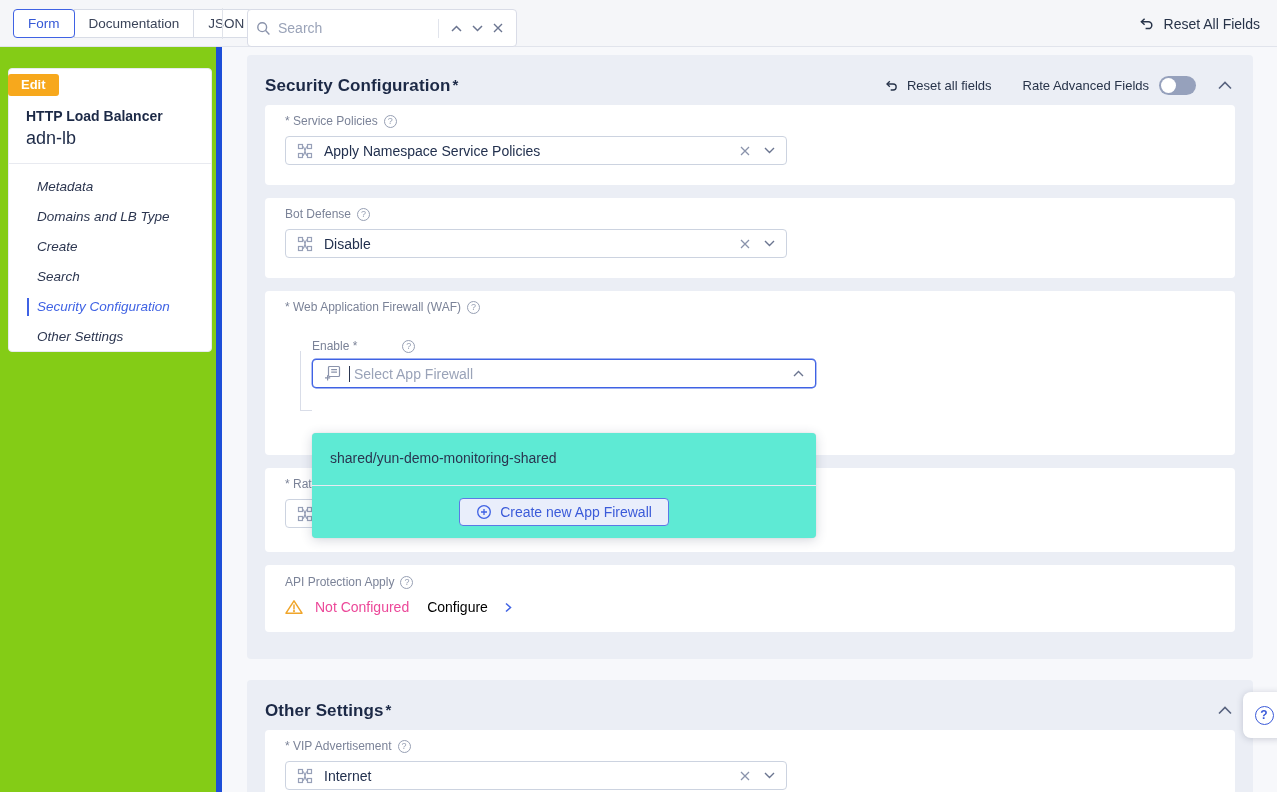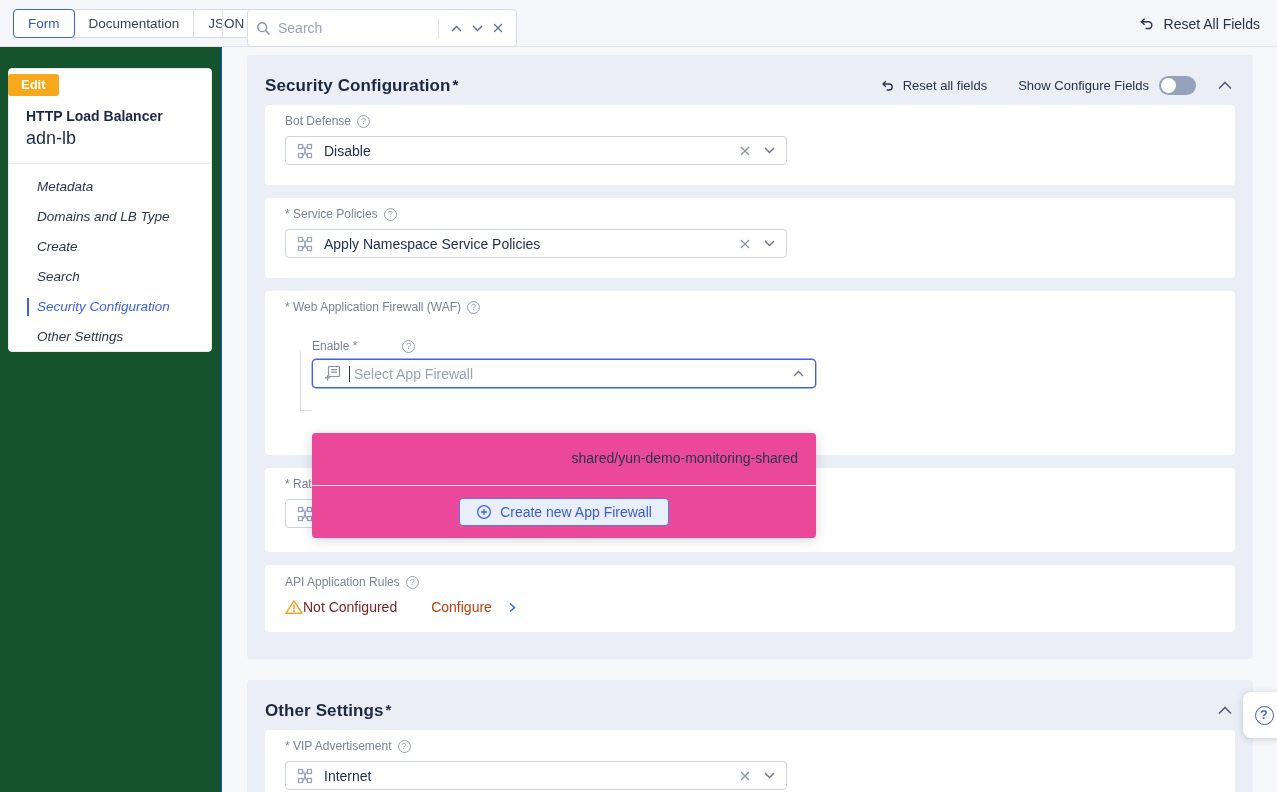--- a/index.html
+++ b/index.html
@@ -20,21 +20,21 @@
   .searchbox input { border:none; outline:none; flex:1; font-size:14px; min-width:0;
     font-family:"Liberation Sans", sans-serif; color:#333; background:transparent; margin-left:7px; }
   .searchbox input::placeholder { color:#9aa3b8; }
   .search-vdiv { width:1px; height:19px; background:#e1e4ec; margin:0 7px; }
   .sbtn { display:flex; align-items:center; padding:4px 5px; cursor:pointer; }
   .reset-all { position:absolute; right:17px; top:0; height:47px; display:flex; align-items:center;
     gap:9px; font-size:14px; color:#273349; cursor:pointer; }
 
   
   .sidebar-col { position:absolute; left:0; top:47px; width:222px; bottom:0;
-    background:#14532d; border-right:1px solid #1d4ed8; }
+    background:#84cc16; border-right:6px solid #1d4ed8; }
   .sidebar-card { position:absolute; left:8px; top:21px; width:204px; height:284px;
     background:#fff; border:1px solid #e7eaf1; border-radius:4px; }
   .edit-badge { display:inline-block; margin:5px 0 0 -1px; background:#f7a81c; color:#fff;
     font-size:13px; font-weight:bold; padding:3px 13px 4px; border-radius:3px; }
   .lb-type { font-size:14px; font-weight:bold; color:#1c2946; margin:12px 16px 0 17px; }
   .lb-name { font-size:18px; color:#1c2946; margin:4px 16px 0 17px; }
   .side-divider { border-top:1px solid #e8eaf0; margin-top:14px; }
   .nav { padding:8px 0 6px; }
   .nav-item { position:relative; font-size:13.5px; color:#2c3650; padding:7px 26px 8px 28px;
     cursor:pointer; white-space:nowrap;font-style:italic; }
@@ -75,31 +75,31 @@
   .placeholder { font-size:14px; color:#9aa3b8; flex:1; margin-left:4px; }
   .caret { width:1px; height:16px; background:#2a3550; margin-left:8px; animation:blink 1.1s step-end infinite; }
   @keyframes blink { 50% { opacity:0; } }
 
   .connector-v { position:absolute; left:35px; top:60px; width:1px; height:60px; background:#d9dde8; }
   .connector-h { position:absolute; left:35px; top:119px; width:12px; height:1px; background:#d9dde8; }
   .sub-block { margin-left:27px; }
   .sub-label { margin-top:25px;gap:48px; }
   .sub-select { margin-top:6px; width:504px; }
 
-  .dropdown { position:absolute; left:47px; top:142px; width:504px; background:#ec4899; border-radius:4px;
-    box-shadow:0 2px 12px rgba(40,50,80,.2), 0 0 1px rgba(40,50,80,.2); z-index:10;text-align:right; }
+  .dropdown { position:absolute; left:47px; top:142px; width:504px; background:#5eead4; border-radius:4px;
+    box-shadow:0 2px 12px rgba(40,50,80,.2), 0 0 1px rgba(40,50,80,.2); z-index:10; }
   .dd-option { font-size:14px; color:#2a3550; padding:17px 18px 19px; cursor:pointer; }
   .dd-divider { border-top:1px solid #e8eaf1; }
   .dd-footer { padding:12px 8px; display:flex; justify-content:center; }
   .create-btn { display:inline-flex; align-items:center; gap:8px; font-size:14px; color:#3b5bd9;
     background:#e9eefb; border:1px solid #5b79e6; border-radius:4px; height:28px; padding:0 16px; cursor:pointer; }
 
   .status-row { display:flex; align-items:center; margin-top:10px; }
-  .status-text { font-size:14px; color:#7f1d1d; }
-  .link { font-size:14px; color:#c2410c; margin-left:34px; cursor:pointer; }
+  .status-text { font-size:14px; color:#ec4899; margin-left:12px; }
+  .link { font-size:14px; color:#000000; margin-left:18px; cursor:pointer; }
   .link-chev { margin-left:17px; display:flex; }
 
   .help-fab { position:absolute; left:1243px; top:692px; width:42px; height:46px; background:#fff;
     border-radius:8px; box-shadow:0 1px 7px rgba(40,50,80,.22); display:flex; align-items:center;
     justify-content:center; cursor:pointer; z-index:20; }
   .help-q { width:19px; height:19px; border:1.6px solid #3b5bd9; border-radius:50%; color:#3b5bd9;
     font-size:12px; font-weight:bold; display:flex; align-items:center; justify-content:center; }
   .help-q::before { content:"?"; }
 
   svg { display:block; }
@@ -180,77 +180,77 @@
       <div class="head-right">
         <div class="head-reset">
           <span>
             <svg width="15" height="15" viewBox="0 0 17 17" fill="none" stroke="#273349" stroke-width="1.5">
               <path d="M3.8 6.8 H10.4 a3.4 3.4 0 0 1 0 6.8 H7.6"></path>
                 <path d="M6.6 3.8 L3.4 6.8 L6.6 9.8"></path>
               </svg>
           </span>
           <span>Reset all fields</span>
         </div>
-        <span class="adv-label">Show Configure Fields</span>
+        <span class="adv-label">Rate Advanced Fields</span>
         <div class="toggle">
             <div class="knob"></div>
           </div>
         <span class="collapse">
           <svg width="14" height="9" viewBox="0 0 14 9" fill="none" stroke="#57627e" stroke-width="1.6">
               <path d="M1 7.5 L7 1.5 L13 7.5"></path>
             </svg>
         </span>
       </div>
     </div>
 
     <div class="field-card h80">
       <div class="flabel">
-        <span>Bot Defense</span>
+        <span>* Service Policies</span>
         <span class="qmark"></span>
       </div>
       <div class="select">
         <span>
           <svg width="16" height="16" viewBox="0 0 16 16" fill="none" stroke="#97a0b8" stroke-width="1.2">
             <rect x="1.5" y="1.5" width="4" height="4"></rect>
               <rect x="1.5" y="10.5" width="4" height="4"></rect>
             <rect x="10.5" y="1.5" width="4" height="4"></rect>
               <rect x="10.5" y="10.5" width="4" height="4"></rect>
             <path d="M5.5 3.5 C8.5 3.5 7.5 12.5 10.5 12.5 M5.5 12.5 C8.5 12.5 7.5 3.5 10.5 3.5"></path>
             </svg>
         </span>
-        <span class="val">Disable</span>
+        <span class="val">Apply Namespace Service Policies</span>
         <span class="aux">
           <svg width="10" height="10" viewBox="0 0 10 10" fill="none" stroke="#8a93ab" stroke-width="1.3">
               <path d="M1 1 L9 9 M9 1 L1 9"></path>
             </svg>
           </span>
         <span class="aux">
           <svg width="11" height="7" viewBox="0 0 11 7" fill="none" stroke="#6b7590" stroke-width="1.4">
               <path d="M1 1 L5.5 5.5 L10 1"></path>
             </svg>
           </span>
       </div>
     </div>
 
     <div class="field-card h80">
       <div class="flabel">
-        <span>* Service Policies</span>
+        <span>Bot Defense</span>
         <span class="qmark"></span>
       </div>
       <div class="select">
         <span>
           <svg width="16" height="16" viewBox="0 0 16 16" fill="none" stroke="#97a0b8" stroke-width="1.2">
             <rect x="1.5" y="1.5" width="4" height="4"></rect>
               <rect x="1.5" y="10.5" width="4" height="4"></rect>
             <rect x="10.5" y="1.5" width="4" height="4"></rect>
               <rect x="10.5" y="10.5" width="4" height="4"></rect>
             <path d="M5.5 3.5 C8.5 3.5 7.5 12.5 10.5 12.5 M5.5 12.5 C8.5 12.5 7.5 3.5 10.5 3.5"></path>
             </svg>
         </span>
-        <span class="val">Apply Namespace Service Policies</span>
+        <span class="val">Disable</span>
         <span class="aux">
           <svg width="10" height="10" viewBox="0 0 10 10" fill="none" stroke="#8a93ab" stroke-width="1.3">
               <path d="M1 1 L9 9 M9 1 L1 9"></path>
             </svg>
           </span>
         <span class="aux">
           <svg width="11" height="7" viewBox="0 0 11 7" fill="none" stroke="#6b7590" stroke-width="1.4">
               <path d="M1 1 L5.5 5.5 L10 1"></path>
             </svg>
           </span>
@@ -319,21 +319,21 @@
               <rect x="10.5" y="10.5" width="4" height="4"></rect>
             <path d="M5.5 3.5 C8.5 3.5 7.5 12.5 10.5 12.5 M5.5 12.5 C8.5 12.5 7.5 3.5 10.5 3.5"></path>
             </svg>
         </span>
         <span class="val"></span>
       </div>
     </div>
 
     <div class="field-card h67">
       <div class="flabel">
-        <span>API Application Rules</span>
+        <span>API Protection Apply</span>
         <span class="qmark"></span>
       </div>
       <div class="status-row">
         <span>
           <svg width="18" height="16" viewBox="0 0 18 16" fill="none" stroke="#f0a52a" stroke-width="1.5" stroke-linejoin="round">
             <path d="M9 1.8 L17 14.2 H1 Z"></path>
               <path d="M9 6 V10" stroke-linecap="round"></path>
             <circle cx="9" cy="12.2" r="0.4" fill="#f0a52a"></circle>
             </svg>
         </span>

